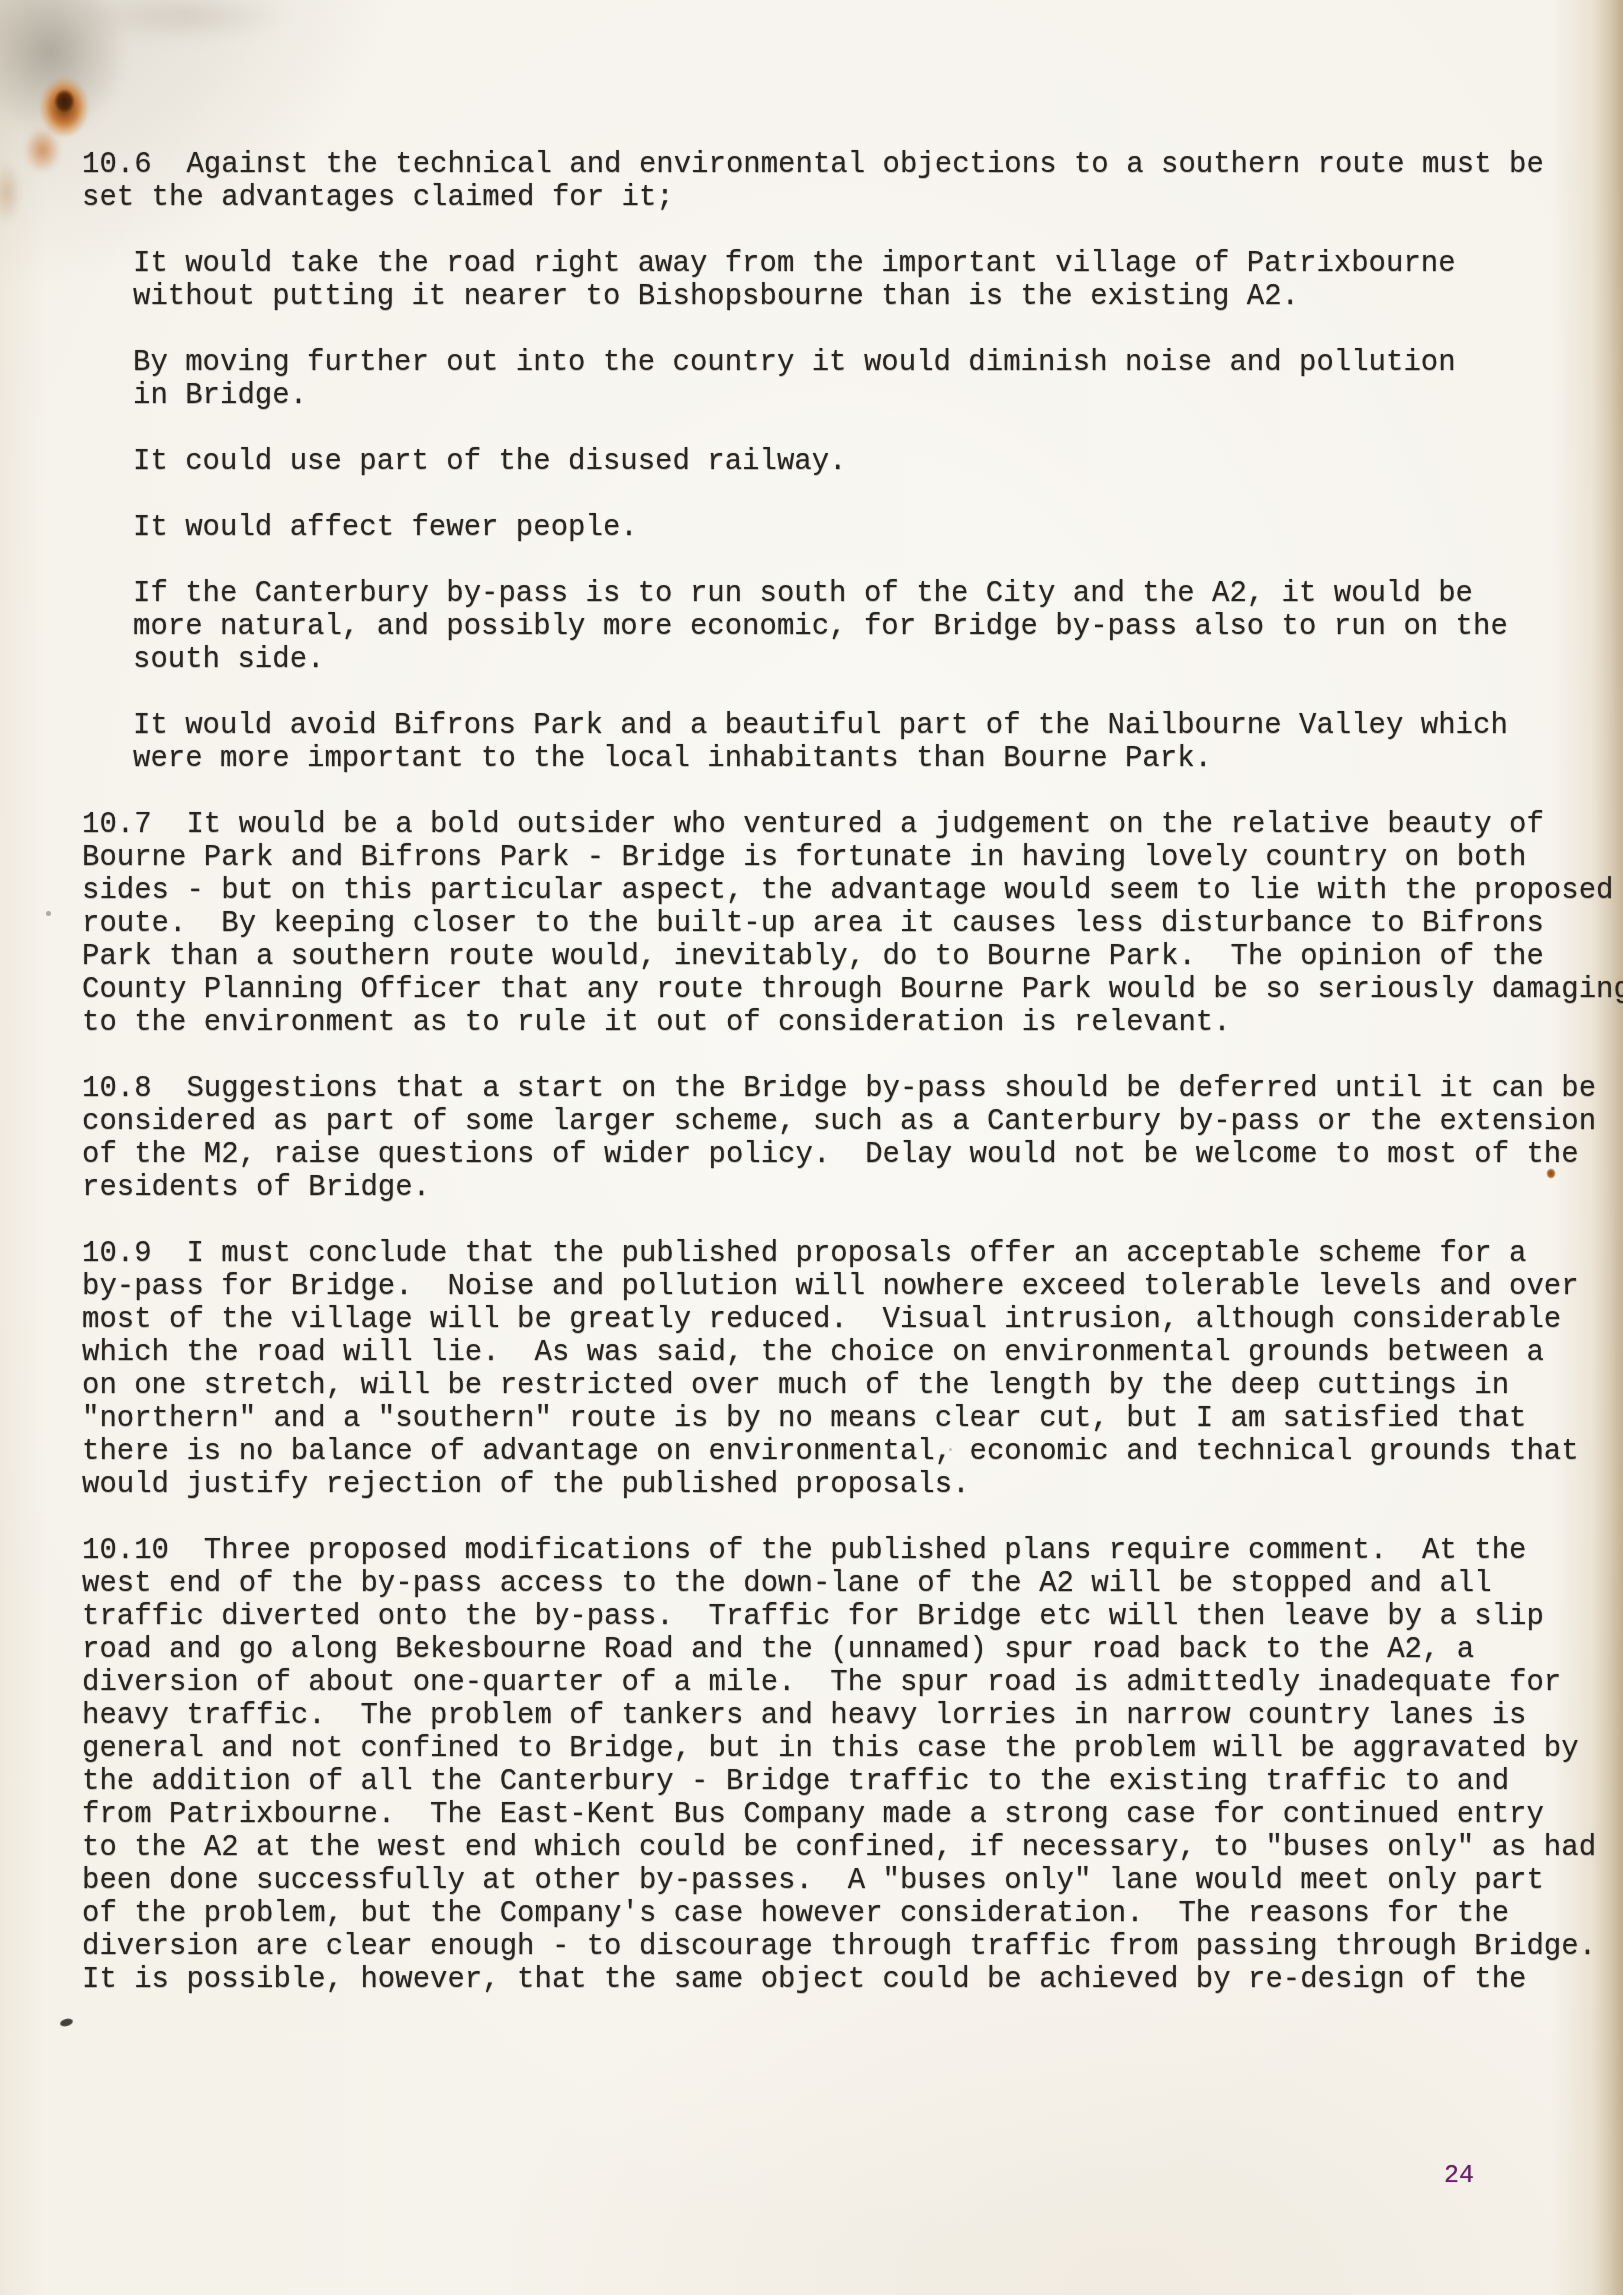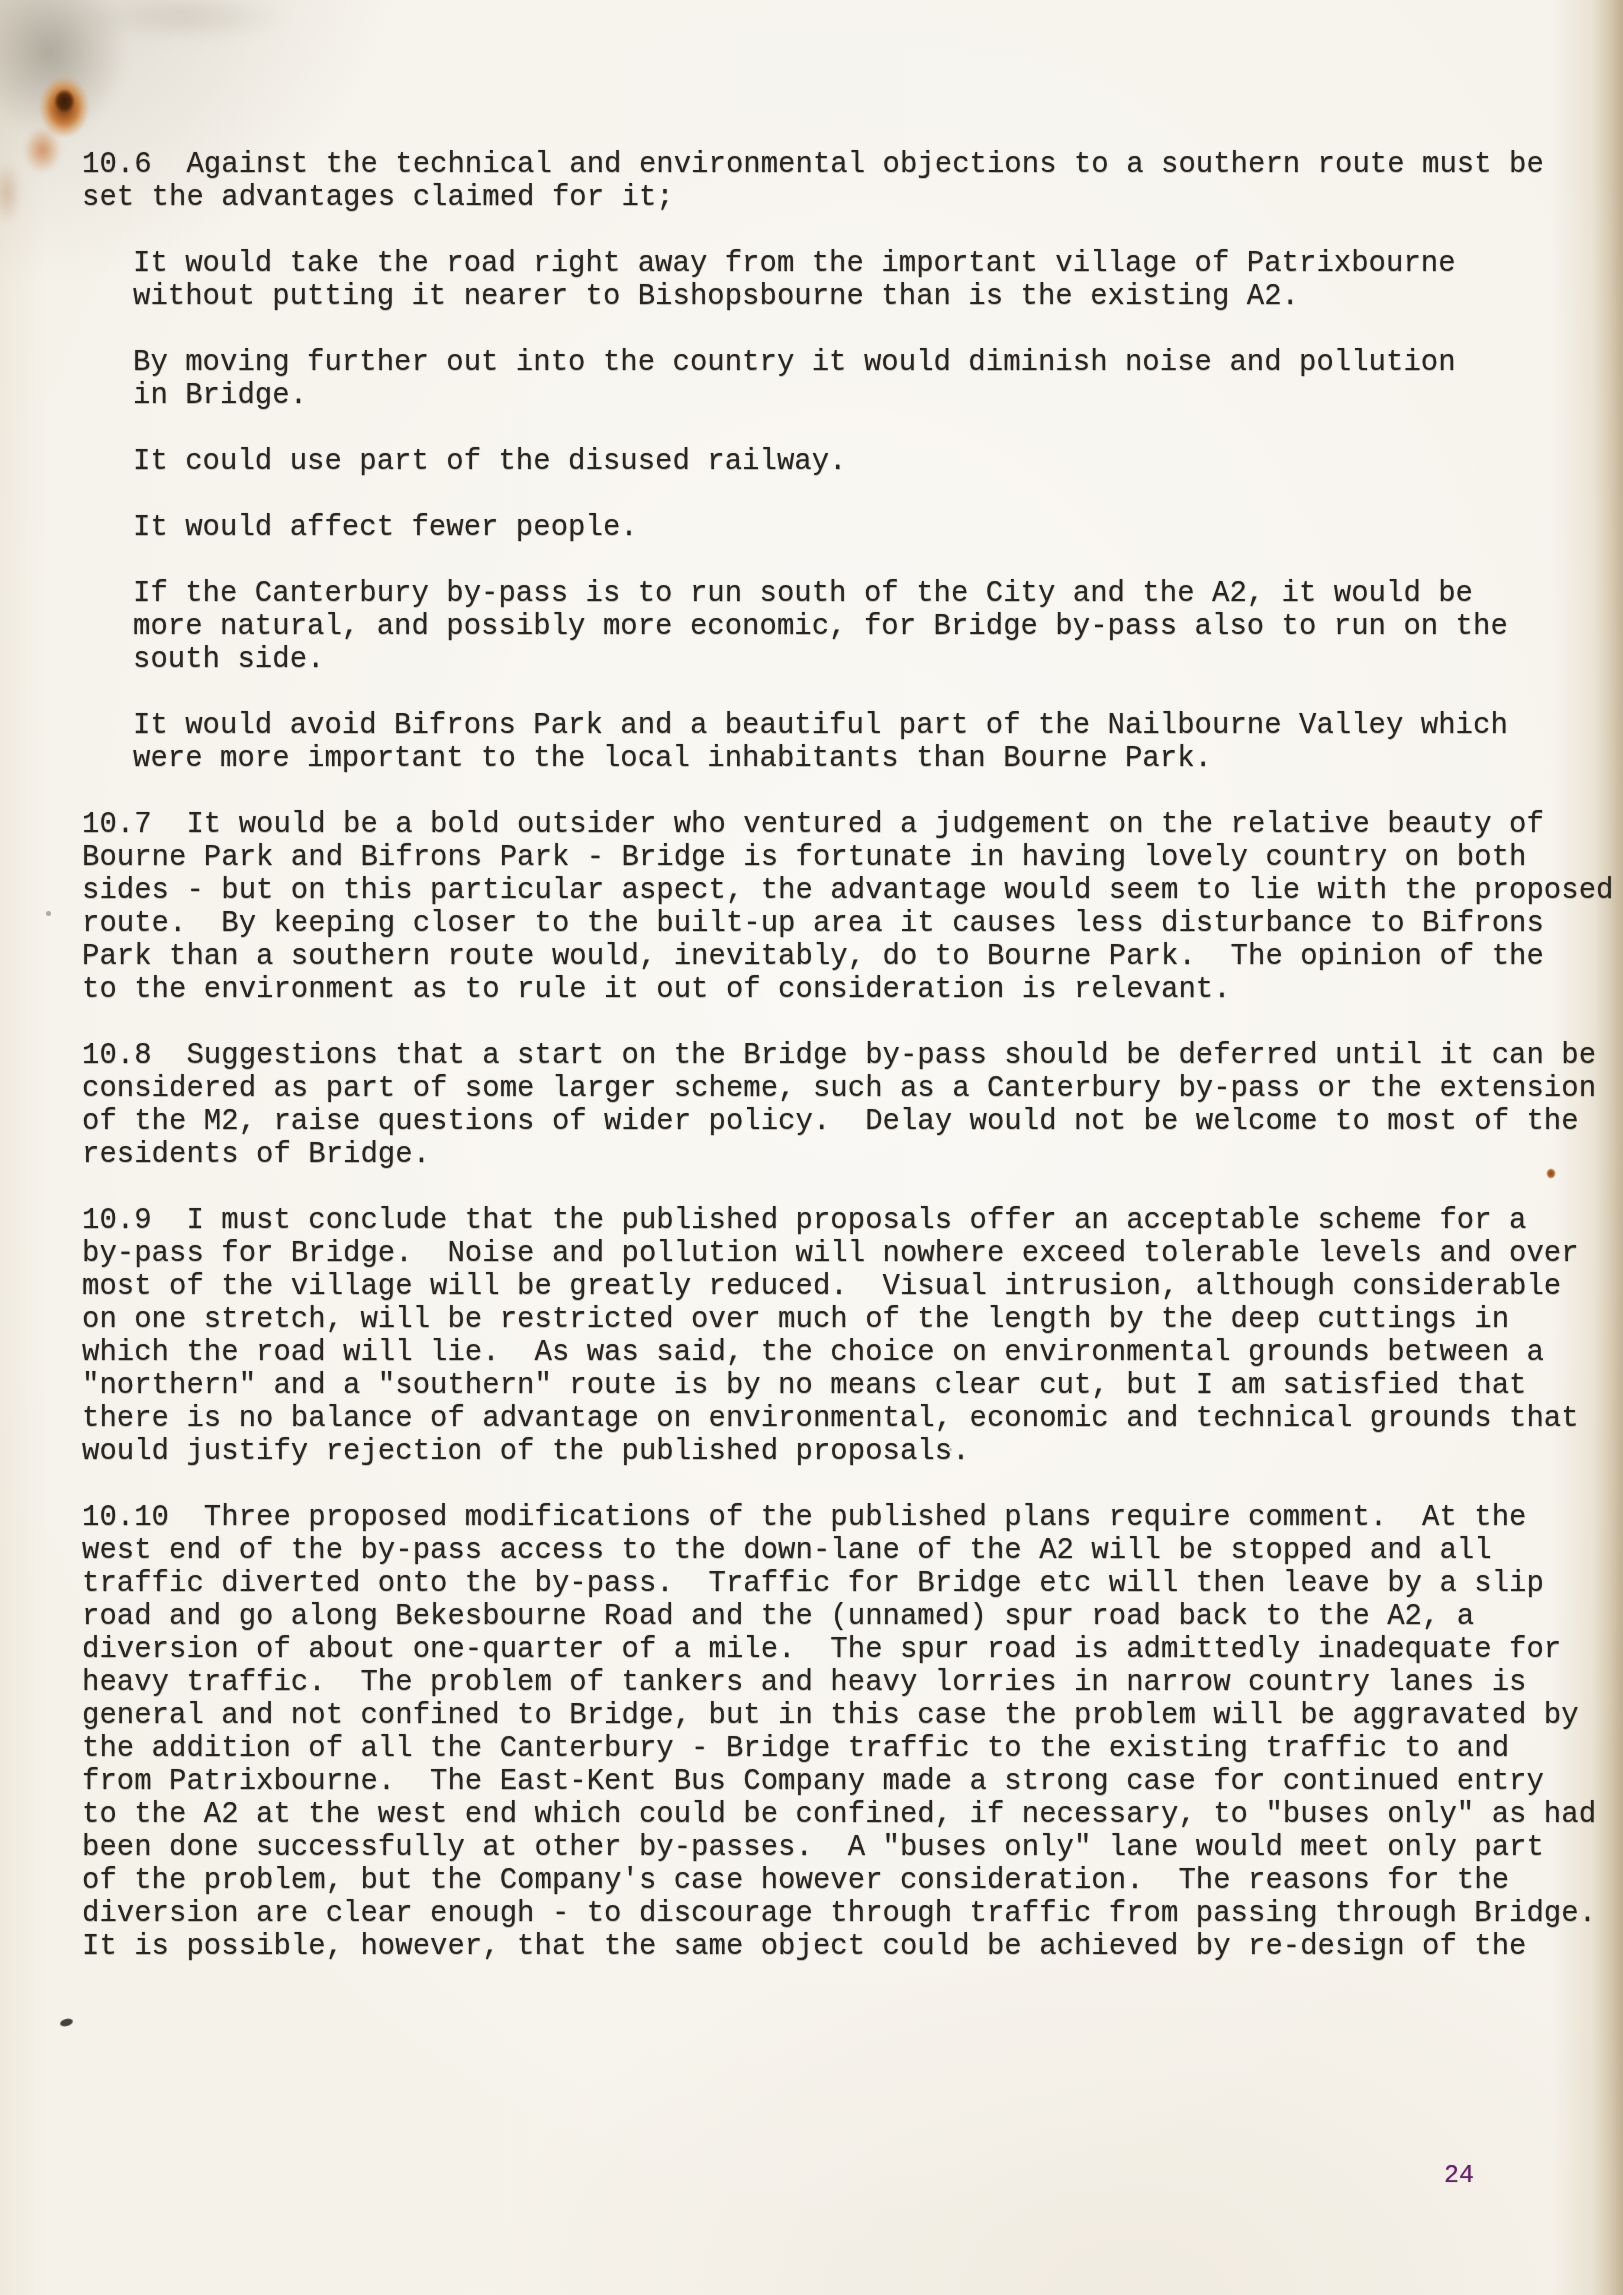--- a/index.html
+++ b/index.html
@@ -122,34 +122,35 @@
     <div class="para indent">
         <div class="line">It would avoid Bifrons Park and a beautiful part of the Nailbourne Valley which</div>
         <div class="line">were more important to the local inhabitants than Bourne Park.</div>
       </div>
     <div class="para">
         <div class="line">10.7  It would be a bold outsider who ventured a judgement on the relative beauty of</div>
         <div class="line">Bourne Park and Bifrons Park - Bridge is fortunate in having lovely country on both</div>
         <div class="line">sides - but on this particular aspect, the advantage would seem to lie with the proposed</div>
         <div class="line">route.  By keeping closer to the built-up area it causes less disturbance to Bifrons</div>
         <div class="line">Park than a southern route would, inevitably, do to Bourne Park.  The opinion of the</div>
+        <div class="line">County Planning Officer that any route through Bourne Park would be so seriously damaging</div>
         <div class="line">to the environment as to rule it out of consideration is relevant.</div>
       </div>
     <div class="para">
         <div class="line">10.8  Suggestions that a start on the Bridge by-pass should be deferred until it can be</div>
         <div class="line">considered as part of some larger scheme, such as a Canterbury by-pass or the extension</div>
         <div class="line">of the M2, raise questions of wider policy.  Delay would not be welcome to most of the</div>
         <div class="line">residents of Bridge.</div>
       </div>
     <div class="para">
         <div class="line">10.9  I must conclude that the published proposals offer an acceptable scheme for a</div>
         <div class="line">by-pass for Bridge.  Noise and pollution will nowhere exceed tolerable levels and over</div>
         <div class="line">most of the village will be greatly reduced.  Visual intrusion, although considerable</div>
+        <div class="line">which the road will lie.  As was said, the choice on environmental grounds between a</div>
         <div class="line">on one stretch, will be restricted over much of the length by the deep cuttings in</div>
-        <div class="line">which the road will lie.  As was said, the choice on environmental grounds between a</div>
         <div class="line">"northern" and a "southern" route is by no means clear cut, but I am satisfied that</div>
         <div class="line">there is no balance of advantage on environmental, economic and technical grounds that</div>
         <div class="line">would justify rejection of the published proposals.</div>
       </div>
     <div class="para">
         <div class="line">10.10  Three proposed modifications of the published plans require comment.  At the</div>
         <div class="line">west end of the by-pass access to the down-lane of the A2 will be stopped and all</div>
         <div class="line">traffic diverted onto the by-pass.  Traffic for Bridge etc will then leave by a slip</div>
         <div class="line">road and go along Bekesbourne Road and the (unnamed) spur road back to the A2, a</div>
         <div class="line">diversion of about one-quarter of a mile.  The spur road is admittedly inadequate for</div>

